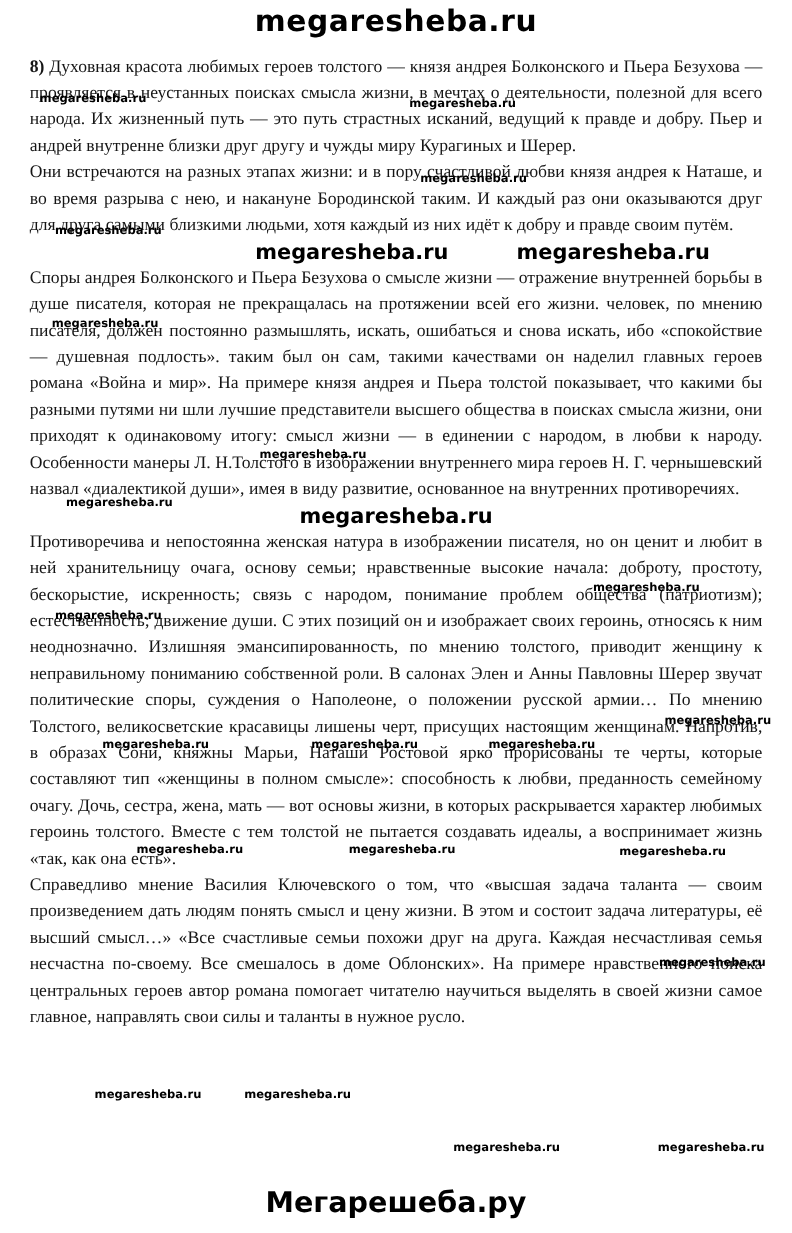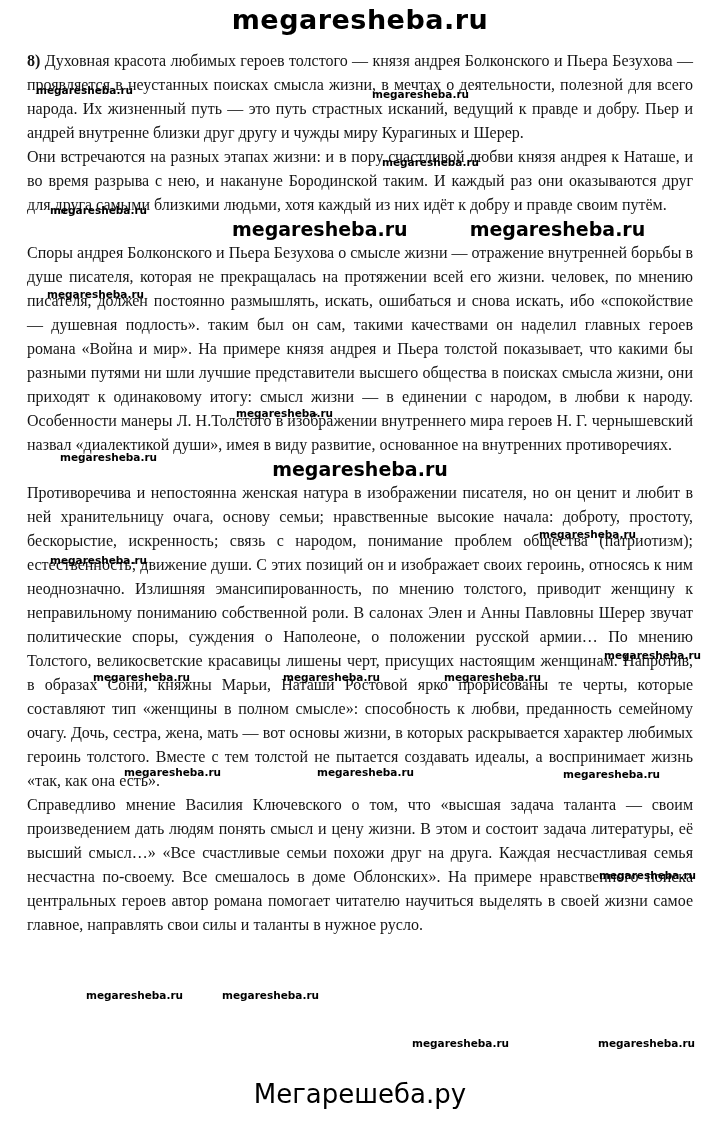--- a/index.html
+++ b/index.html
@@ -66,21 +66,21 @@
     white-space: nowrap;
     pointer-events: none;
   }
   .site-footer {
     position: absolute;
     left: 0;
     right: 0;
     bottom: 12px;
     text-align: center;
     font-family: "DejaVu Sans", sans-serif;
-    font-weight: normal;
+    font-weight: bold;
     font-size: 26px;
     color: #000000;
   }
 </style>
 </head>
 <body>
 
 <div class="page">
 
   <div class="site-header">megaresheba.ru</div>

